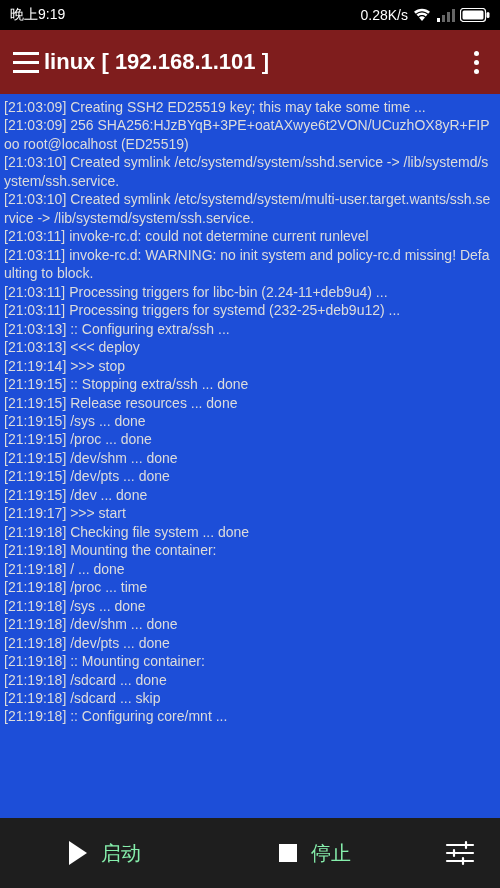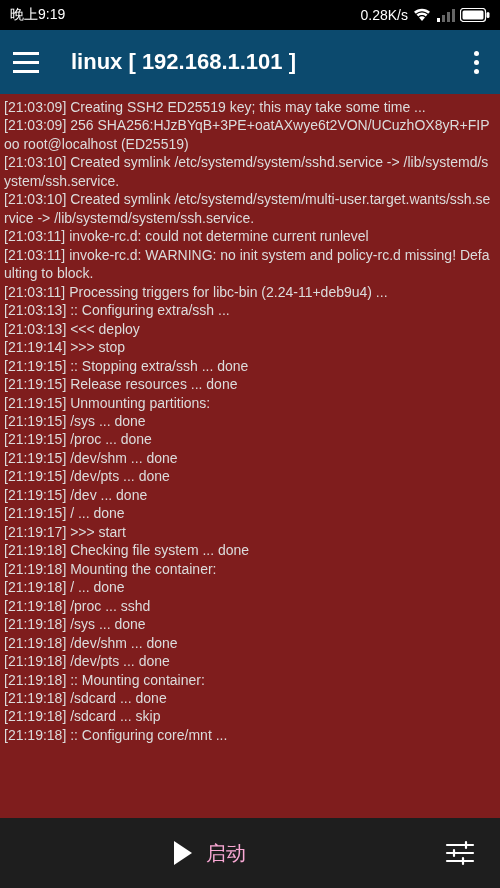--- a/index.html
+++ b/index.html
@@ -21,25 +21,25 @@
     font-size: 14px;
   }
   .status-right {
     display: flex;
     align-items: center;
     gap: 4px;
   }
   .status-right svg { display: block; }
   .header {
     height: 64px;
-    background: #0c4a6e;
+    background: #7f1d1d;
     display: flex;
     align-items: center;
     padding: 0 10px;
-    gap: 29px;
+    gap: 2px;
   }
   .menu-icon {
     width: 32px;
     height: 32px;
     display: flex;
     flex-direction: column;
     justify-content: center;
     gap: 6px;
     padding: 3px;
   }
@@ -65,21 +65,21 @@
     justify-content: center;
     gap: 4px;
   }
   .overflow span {
     width: 5px;
     height: 5px;
     background: #fff;
     border-radius: 50%;
   }
   .terminal {
-    background: #7f1d1d;
+    background: #1d4ed8;
     color: #dcdcdc;
     font-size: 14px;
     line-height: 1.32;
     padding: 4px 6px 4px 4px;
     height: 724px;
     overflow: hidden;
     font-family: Arial, Helvetica, sans-serif;
     word-break: break-all;
   }
   .terminal .line {
@@ -90,21 +90,21 @@
     background: #1e1e1e;
     display: flex;
     align-items: center;
   }
   .btn {
     flex: 1;
     display: flex;
     align-items: center;
     justify-content: center;
     gap: 14px;
-    color: #f9a8d4;
+    color: #86efac;
     font-size: 20px;
     height: 100%;
   }
   .btn-settings {
     flex: 0 0 80px;
   }
   .play-icon {
     width: 0; height: 0;
     border-left: 18px solid #fff;
     border-top: 12px solid transparent;
@@ -153,50 +153,53 @@
 </div>
 
 <div class="terminal" id="terminal">
     <div class="line">[21:03:09] Creating SSH2 ED25519 key; this may take some time ...</div>
     <div class="line">[21:03:09] 256 SHA256:HJzBYqB+3PE+oatAXwye6t2VON/UCuzhOX8yR+FIPoo root@localhost (ED25519)</div>
     <div class="line">[21:03:10] Created symlink /etc/systemd/system/sshd.service -&gt; /lib/systemd/system/ssh.service.</div>
     <div class="line">[21:03:10] Created symlink /etc/systemd/system/multi-user.target.wants/ssh.service -&gt; /lib/systemd/system/ssh.service.</div>
     <div class="line">[21:03:11] invoke-rc.d: could not determine current runlevel</div>
     <div class="line">[21:03:11] invoke-rc.d: WARNING: no init system and policy-rc.d missing! Defaulting to block.</div>
     <div class="line">[21:03:11] Processing triggers for libc-bin (2.24-11+deb9u4) ...</div>
+    <div class="line">[21:03:11] Processing triggers for systemd (232-25+deb9u12) ...</div>
     <div class="line">[21:03:13] :: Configuring extra/ssh ...</div>
     <div class="line">[21:03:13] &lt;&lt;&lt; deploy</div>
     <div class="line">[21:19:14] &gt;&gt;&gt; stop</div>
     <div class="line">[21:19:15] :: Stopping extra/ssh ... done</div>
     <div class="line">[21:19:15] Release resources ... done</div>
-    <div class="line">[21:19:15] Unmounting partitions:</div>
     <div class="line">[21:19:15] /sys ... done</div>
     <div class="line">[21:19:15] /proc ... done</div>
     <div class="line">[21:19:15] /dev/shm ... done</div>
     <div class="line">[21:19:15] /dev/pts ... done</div>
     <div class="line">[21:19:15] /dev ... done</div>
-    <div class="line">[21:19:15] / ... done</div>
     <div class="line">[21:19:17] &gt;&gt;&gt; start</div>
     <div class="line">[21:19:18] Checking file system ... done</div>
     <div class="line">[21:19:18] Mounting the container:</div>
     <div class="line">[21:19:18] / ... done</div>
-    <div class="line">[21:19:18] /proc ... sshd</div>
+    <div class="line">[21:19:18] /proc ... time</div>
     <div class="line">[21:19:18] /sys ... done</div>
     <div class="line">[21:19:18] /dev/shm ... done</div>
     <div class="line">[21:19:18] /dev/pts ... done</div>
     <div class="line">[21:19:18] :: Mounting container:</div>
     <div class="line">[21:19:18] /sdcard ... done</div>
     <div class="line">[21:19:18] /sdcard ... skip</div>
     <div class="line">[21:19:18] :: Configuring core/mnt ...</div>
   </div>
 
 <div class="bottom-bar">
   <div class="btn">
     <div class="play-icon"></div>
     <span>启动</span>
+  </div>
+  <div class="btn">
+    <div class="stop-icon"></div>
+    <span>停止</span>
   </div>
   <div class="btn btn-settings">
     <svg width="30" height="26" viewBox="0 0 30 26">
       <g stroke="#fff" stroke-width="2.2" stroke-linecap="round">
         <line x1="2" y1="5" x2="28" y2="5"></line>
         <line x1="2" y1="13" x2="28" y2="13"></line>
         <line x1="2" y1="21" x2="28" y2="21"></line>
         <line x1="21" y1="2" x2="21" y2="8"></line>
         <line x1="9" y1="10" x2="9" y2="16"></line>
         <line x1="18" y1="18" x2="18" y2="24"></line>

